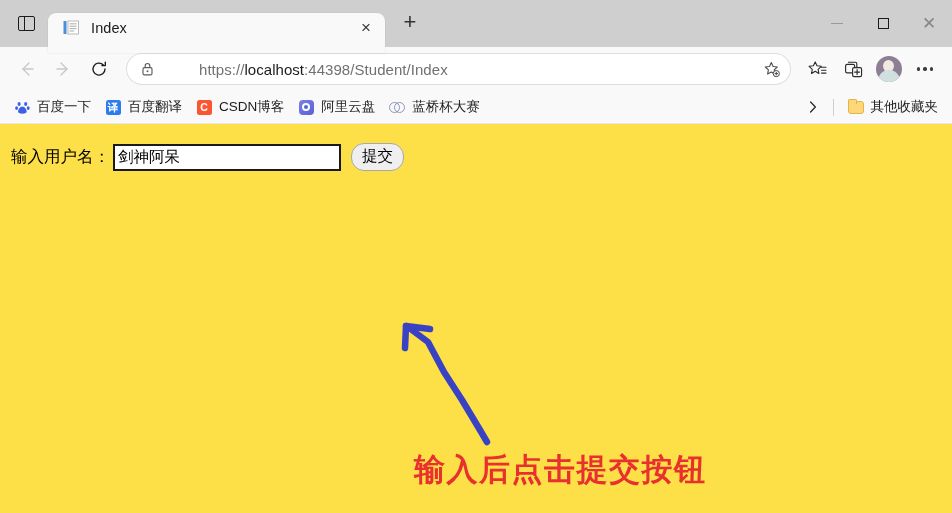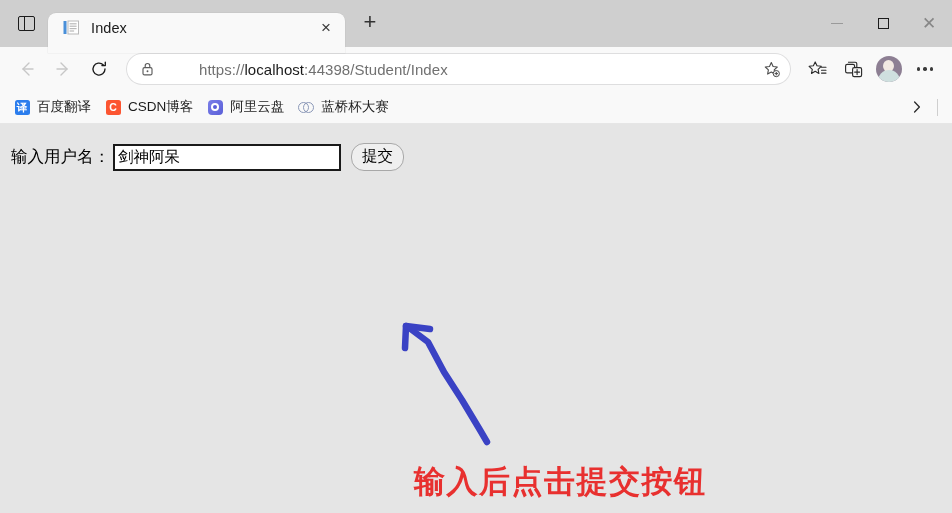--- a/index.html
+++ b/index.html
@@ -46,21 +46,21 @@
   .icon-sidebar::before {
     content: "";
     position: absolute;
     left: 0; top: 0; bottom: 0;
     width: 5px;
     border-right: 1.7px solid #1b1b1b;
   }
 
   .tab {
     position: relative;
-    width: 297px; height: 40px;
+    width: 337px; height: 40px;
     background: #f9f9f9;
     border-radius: 8px 8px 0 0;
     display: flex; align-items: center;
     padding: 0 6px 10px 14px;
     margin-left: 4px;
     box-shadow: 0 0 0 0.5px rgba(0,0,0,.06);
     cursor: pointer;
     margin-top: 18px;
   }
   .tab-favicon {
@@ -296,21 +296,21 @@
     width: 7px; height: 4px;
     background:#ffd77a;
     border:1px solid #e3b544;
     border-bottom:none;
     border-radius:1.5px 2px 0 0;
   }
 
   
   .viewport {
     flex: 1;
-    background: #e5e5e5;
+    background: #fde047;
     position: relative;
     overflow: hidden;
   }
   .form-row {
     position: absolute;
     left: 11px; top: 19px;
     display: flex; align-items: center;
   }
   .form-label {
     font-size: 16.5px;
@@ -344,21 +344,21 @@
     line-height: 1;
   }
 
   .annot-arrow {
     position: absolute;
     left: 392px; top: 190px;
     pointer-events: none;
   }
   .annot-text {
     position: absolute;
-    left: 414px; top: 337px;
+    left: 414px; top: 325px;
     font-size: 31px;
     font-weight: 700;
     color: #e8302f;
     font-family: "DejaVu Sans", "Liberation Sans", sans-serif;
     letter-spacing: 1.5px;
     white-space: nowrap;
   }
 </style>
 </head>
 <body>
@@ -464,20 +464,32 @@
       <span class="dots">
         <span></span>
           <span></span>
           <span></span>
       </span>
     </div>
   </div>
 
   <div class="bookmarks">
 
+    <div class="bm">
+      <span class="bm-ico">
+        <svg width="15" height="15" viewBox="0 0 15 15">
+          <ellipse cx="4.1" cy="4.0" rx="1.55" ry="2.1" fill="#3b61e8"></ellipse>
+          <ellipse cx="10.7" cy="4.0" rx="1.55" ry="2.1" fill="#3b61e8"></ellipse>
+          <ellipse cx="1.6" cy="8.1" rx="1.45" ry="1.85" fill="#3b61e8"></ellipse>
+          <ellipse cx="13.2" cy="8.1" rx="1.45" ry="1.85" fill="#3b61e8"></ellipse>
+          <path d="M7.4 6.6 c2.2 0 4.3 3 4.3 5 0 1.4-1.3 2.1-4.3 2.1 s-4.3-.7-4.3-2.1 c0-2 2.1-5 4.3-5 z" fill="#3b61e8"></path>
+        </svg>
+      </span>
+      <span class="bm-label">百度一下</span>
+    </div>
 
     <div class="bm">
       <span class="bm-ico">
         <span class="ico-square" style="background:#2b7ded;">译</span>
       </span>
       <span class="bm-label">百度翻译</span>
     </div>
 
     <div class="bm">
       <span class="bm-ico">
@@ -507,20 +519,26 @@
 
 
     <div class="bm-spacer"></div>
 
     <div class="bm-chev">
       <svg width="16" height="16" viewBox="0 0 16 16">
         <path d="M5.6 3 L10.4 8 L5.6 13" fill="none" stroke="#2b2b2b" stroke-width="1.3" stroke-linecap="round" stroke-linejoin="round"></path>
       </svg>
     </div>
     <span class="bm-divider"></span>
+    <div class="bm">
+      <span class="bm-ico">
+        <span class="ico-folder"></span>
+      </span>
+      <span class="bm-label">其他收藏夹</span>
+    </div>
   </div>
 
   <div class="viewport">
 
     <div class="form-row">
       <span class="form-label">输入用户名：</span>
       <input class="name-input" type="text" value="剑神阿呆" style="">
       <button class="submit-btn">提交</button>
     </div>
 

